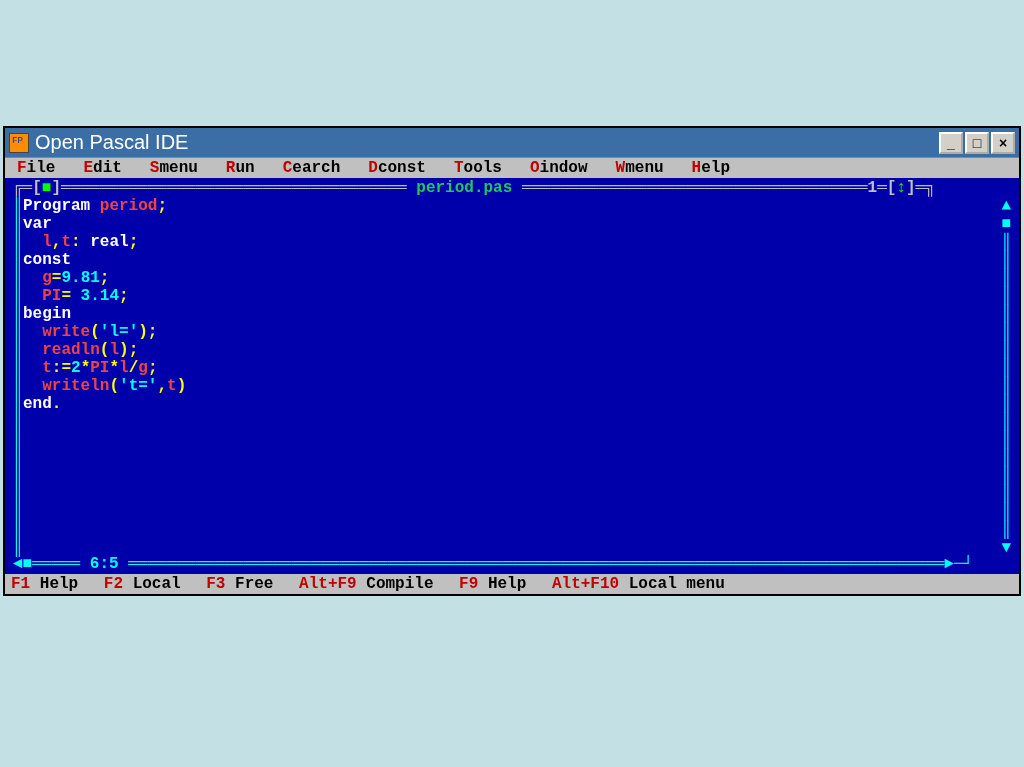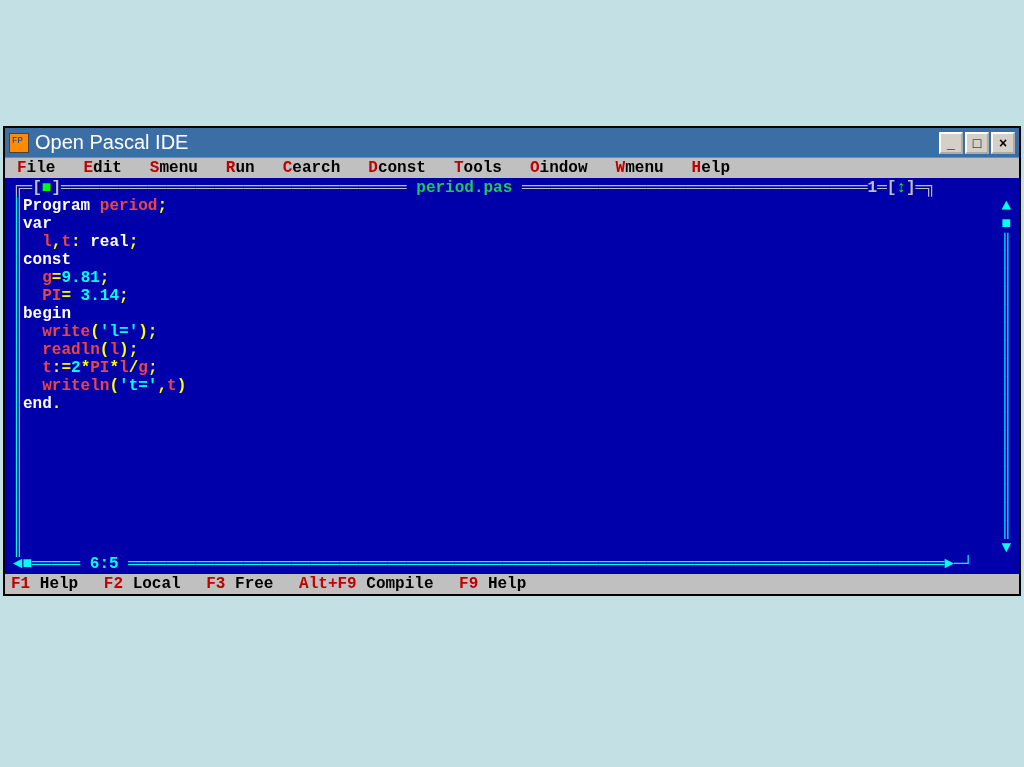--- a/index.html
+++ b/index.html
@@ -283,14 +283,15 @@
       <div class="status-item"><span class="status-key">F1</span><span class="status-label"> Help</span></div>
       <div class="status-item">&nbsp;</div>
       <div class="status-item"><span class="status-key">F2</span><span class="status-label"> Local</span></div>
       <div class="status-item">&nbsp;</div>
       <div class="status-item"><span class="status-key">F3</span><span class="status-label"> Free</span></div>
       <div class="status-item">&nbsp;</div>
       <div class="status-item"><span class="status-key">Alt+F9</span><span class="status-label"> Compile</span></div>
       <div class="status-item">&nbsp;</div>
       <div class="status-item"><span class="status-key">F9</span><span class="status-label"> Help</span></div>
       <div class="status-item">&nbsp;</div>
+      <div class="status-item"><span class="status-key">Alt+F10</span><span class="status-label"> Local menu</span></div>
     </div>
 </div>
 
 </body></html>

